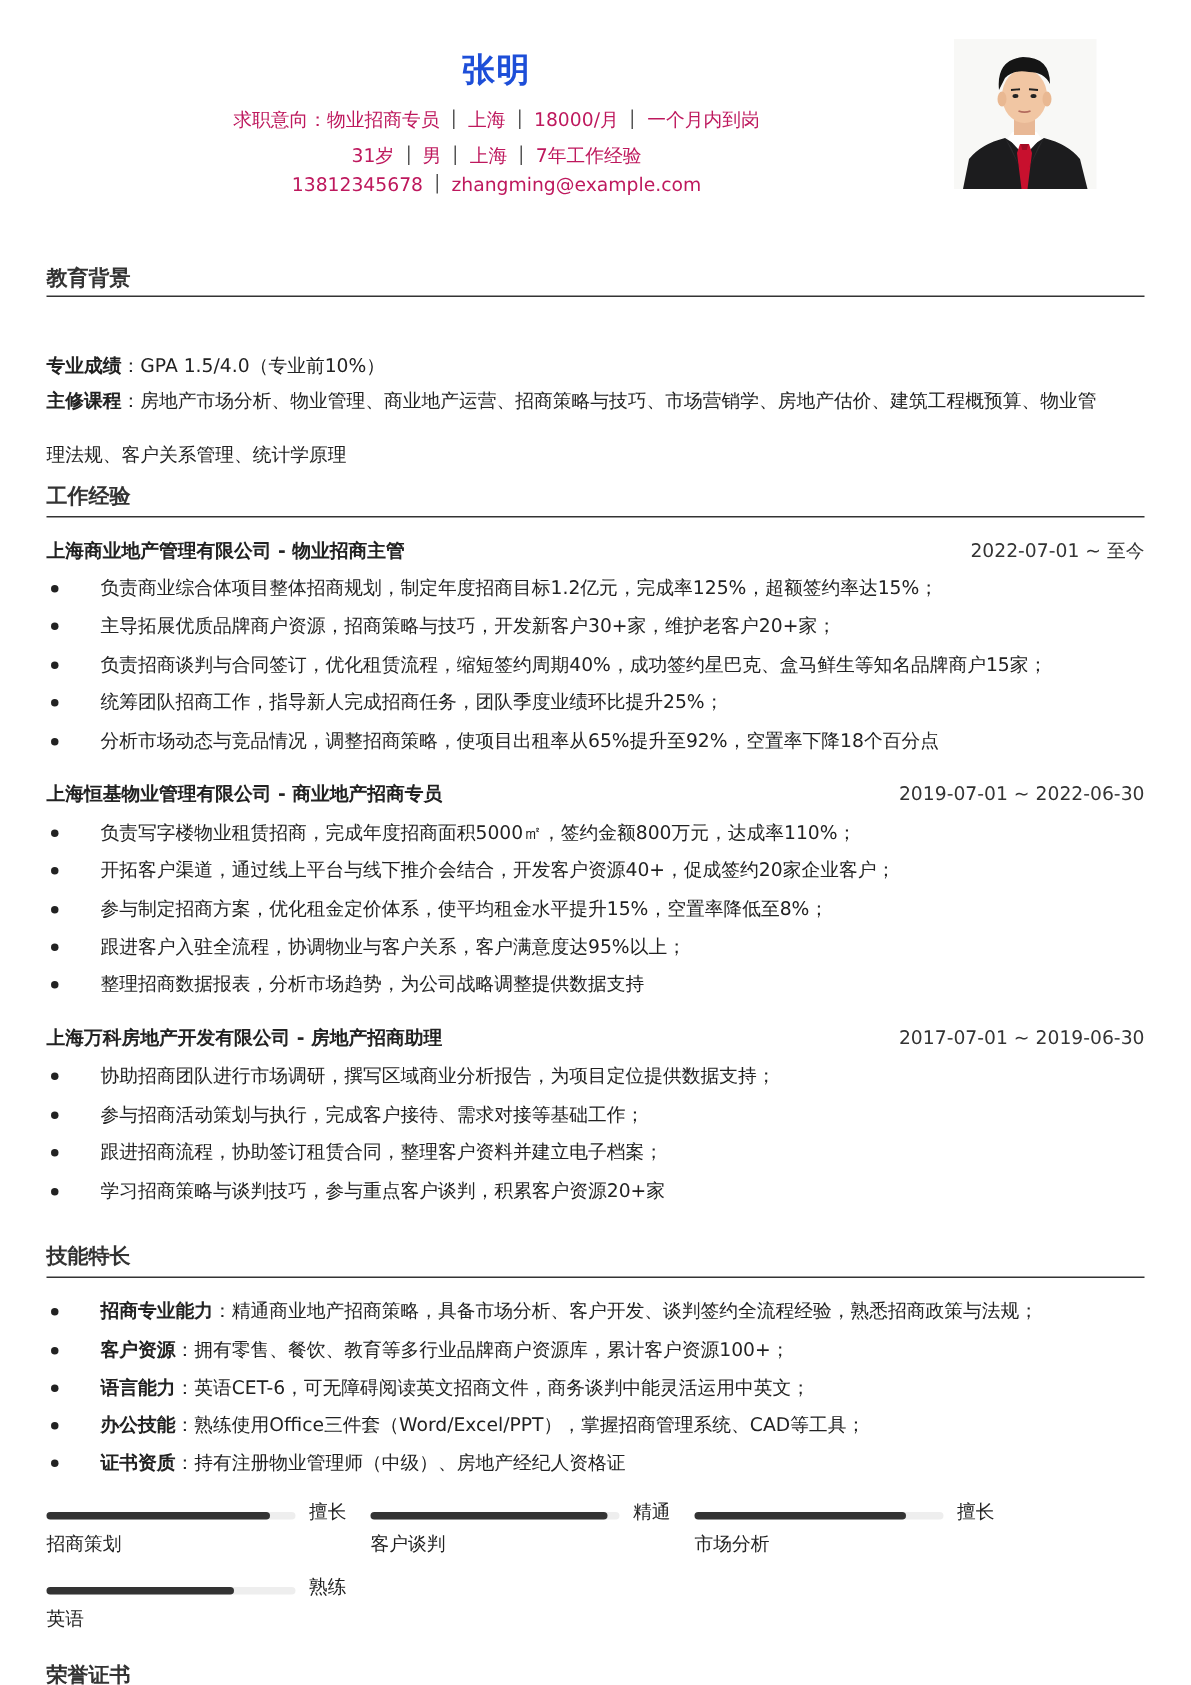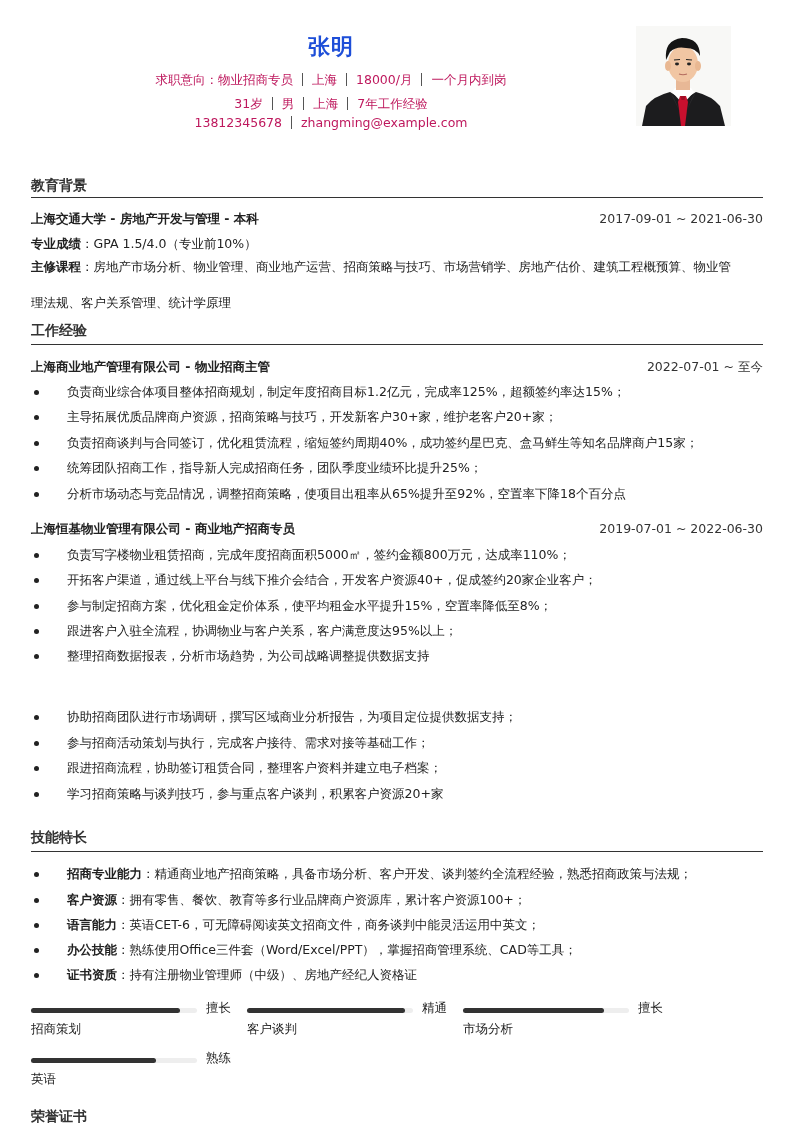--- a/index.html
+++ b/index.html
@@ -79,24 +79,20 @@
       <path d="M38 34 L44 33.5" stroke="#222" stroke-width="1.2"></path>
       <path d="M50 33.5 L56 34" stroke="#222" stroke-width="1.2"></path>
 
       <path d="M43 48 Q47 49.5 51 48" stroke="#b36b5e" stroke-width="1.2" fill="none"></path>
     </svg>
   </div>
 
   <div class="section-title" style="top:177px;">教育背景</div>
   <div class="section-line" style="top:197px;"></div>
 
-  <div class="row" style="top:211px;">
-    <span class="bold">上海交通大学</span><span class="bold"> - </span><span class="bold">房地产开发与管理</span><span class="bold"> - </span><span class="bold">本科</span>
-    <span class="date">2017-09-01 ~ 2021-06-30</span>
-  </div>
   <div class="row" style="top:236px;">
     <span class="bold">专业成绩</span><span>：GPA 1.5/4.0（专业前10%）</span>
   </div>
   <div class="row" style="top:259px;">
     <span class="bold">主修课程</span><span>：房地产市场分析、物业管理、商业地产运营、招商策略与技巧、市场营销学、房地产估价、建筑工程概预算、物业管</span>
   </div>
   <div class="row" style="top:295px;font-family:Liberation Serif, serif;">
     <span>理法规、客户关系管理、统计学原理</span>
   </div>
 
@@ -146,20 +142,24 @@
     </div>
   <div class="bullet" style="top:623px;">
       <span class="dot"></span>
       <span class="txt">跟进客户入驻全流程，协调物业与客户关系，客户满意度达95%以上；</span>
     </div>
   <div class="bullet" style="top:648px;">
       <span class="dot"></span>
       <span class="txt">整理招商数据报表，分析市场趋势，为公司战略调整提供数据支持</span>
     </div>
 
+  <div class="row" style="top:684px;">
+    <span class="bold">上海万科房地产开发有限公司</span><span class="bold"> - </span><span class="bold">房地产招商助理</span>
+    <span class="date">2017-07-01 ~ 2019-06-30</span>
+  </div>
   <div class="bullet" style="top:709px;">
       <span class="dot"></span>
       <span class="txt">协助招商团队进行市场调研，撰写区域商业分析报告，为项目定位提供数据支持；</span>
     </div>
   <div class="bullet" style="top:735px;">
       <span class="dot"></span>
       <span class="txt">参与招商活动策划与执行，完成客户接待、需求对接等基础工作；</span>
     </div>
   <div class="bullet" style="top:760px;">
       <span class="dot"></span>

